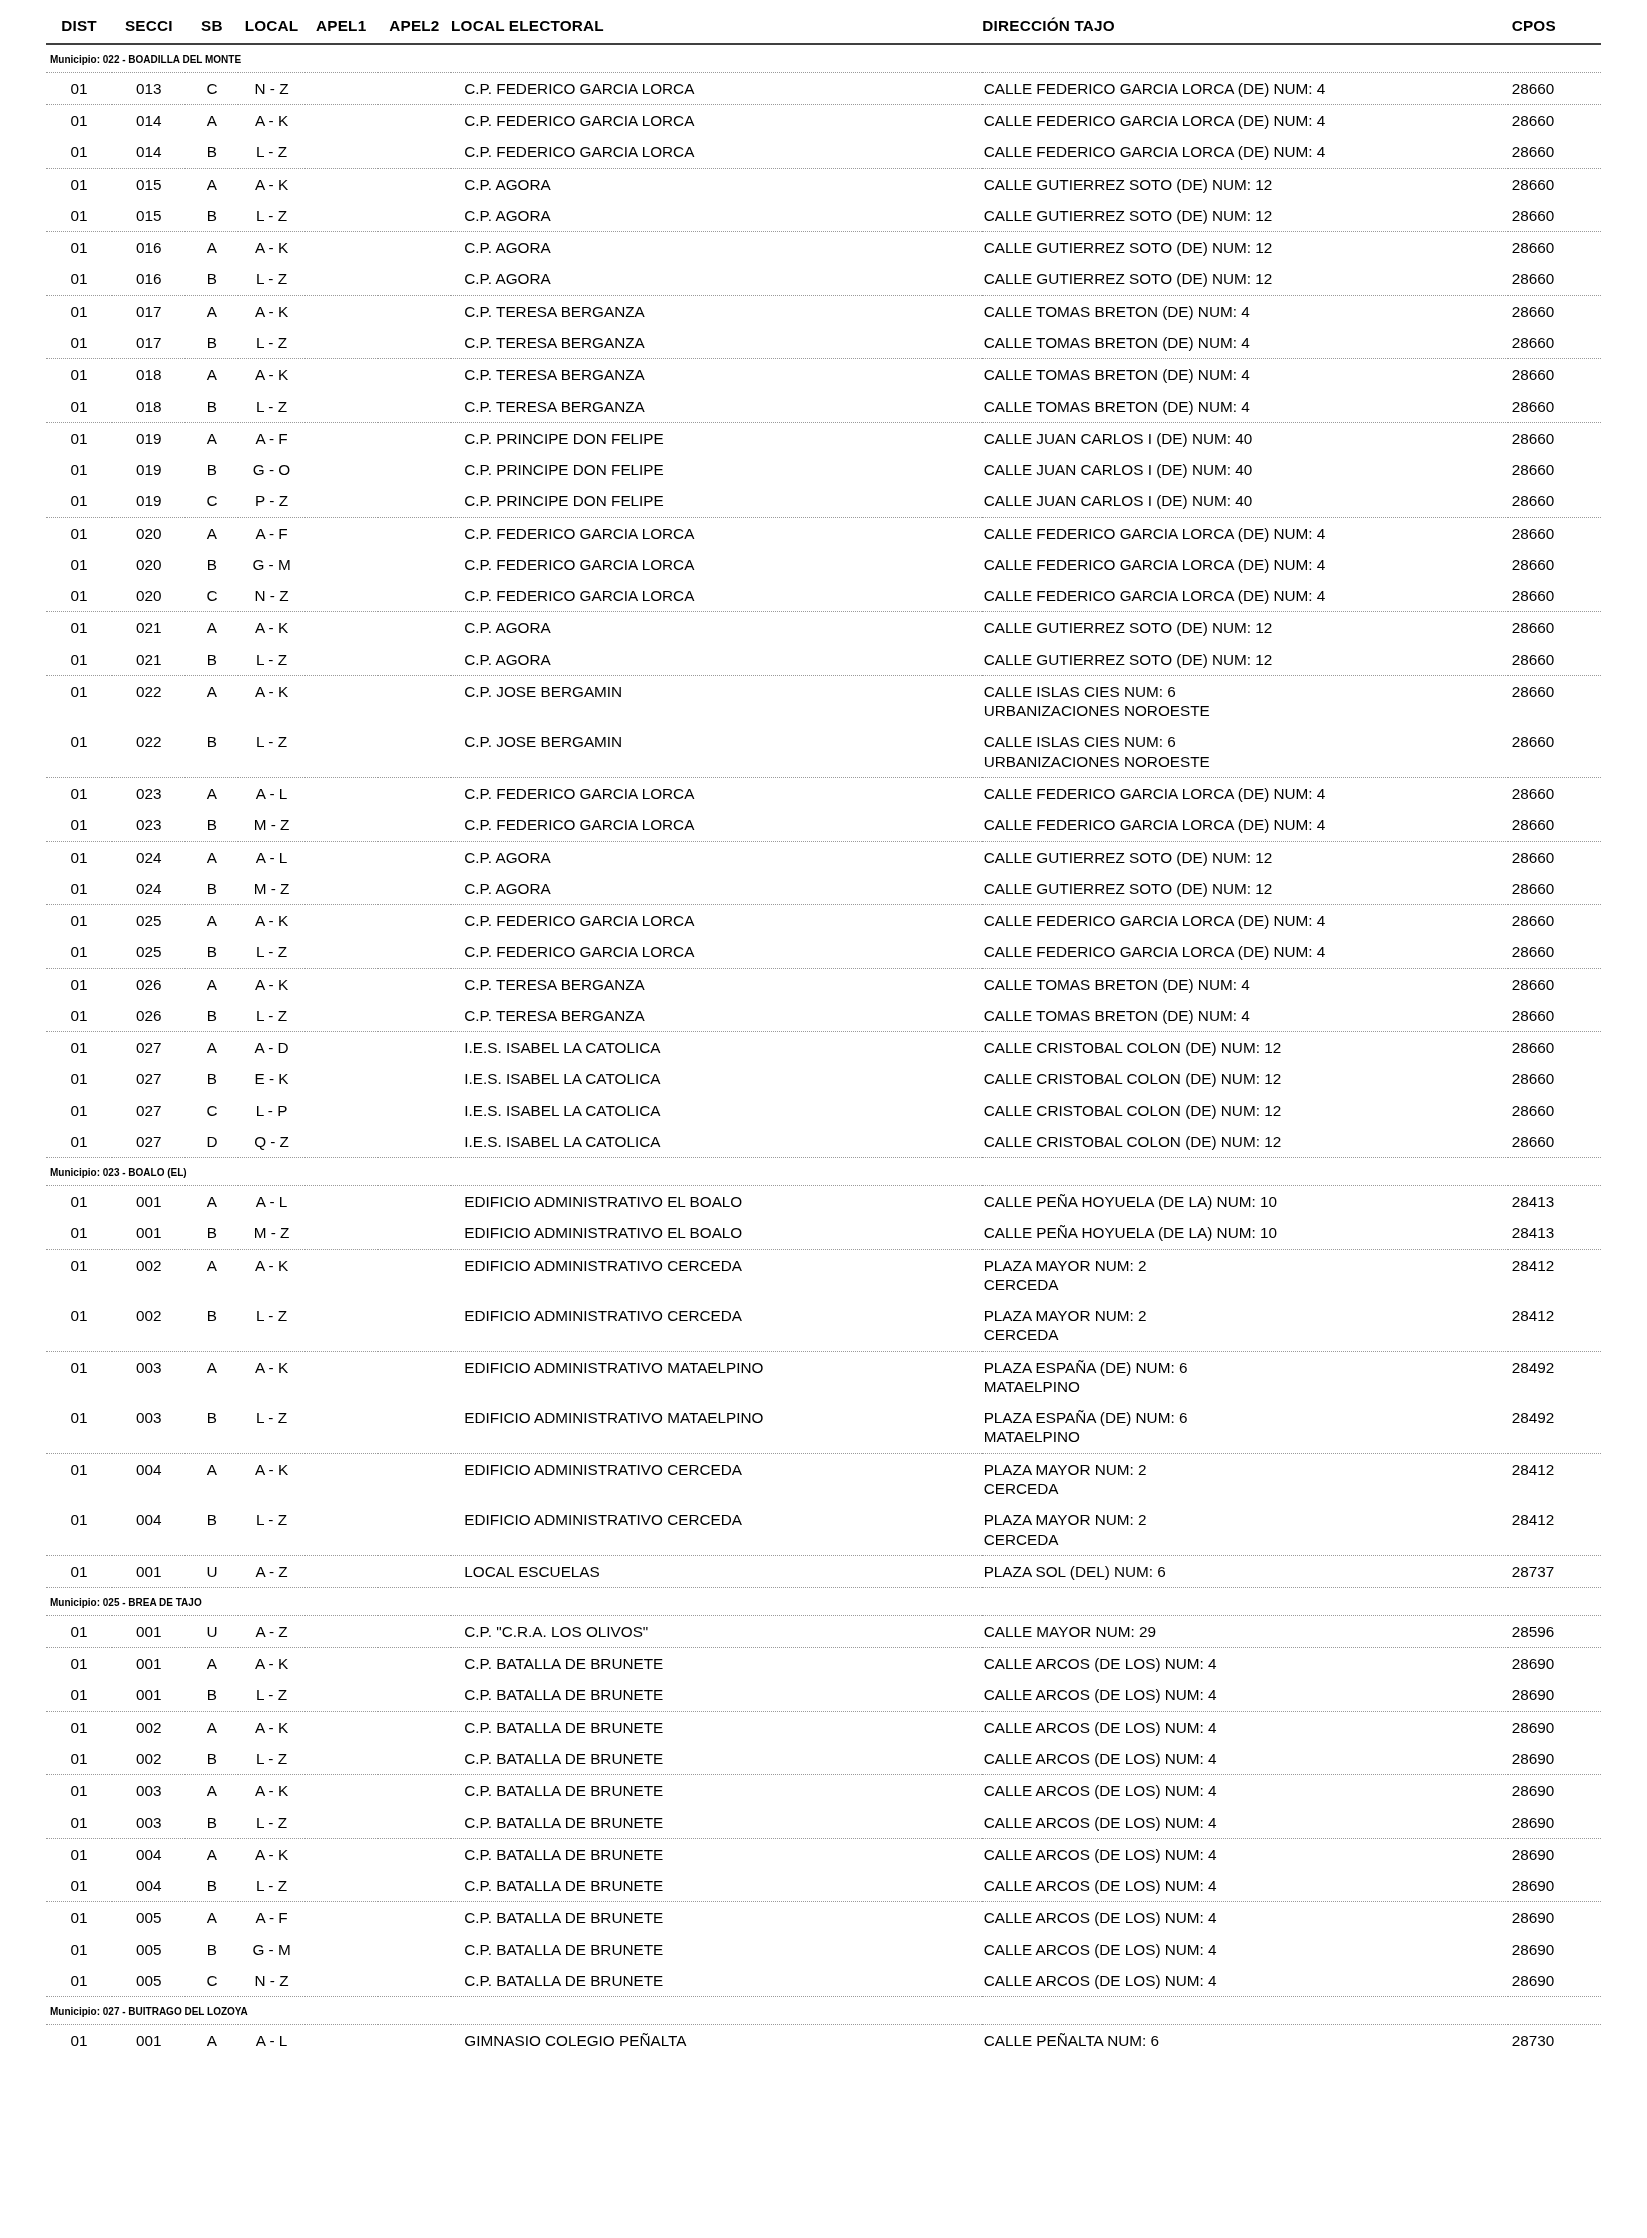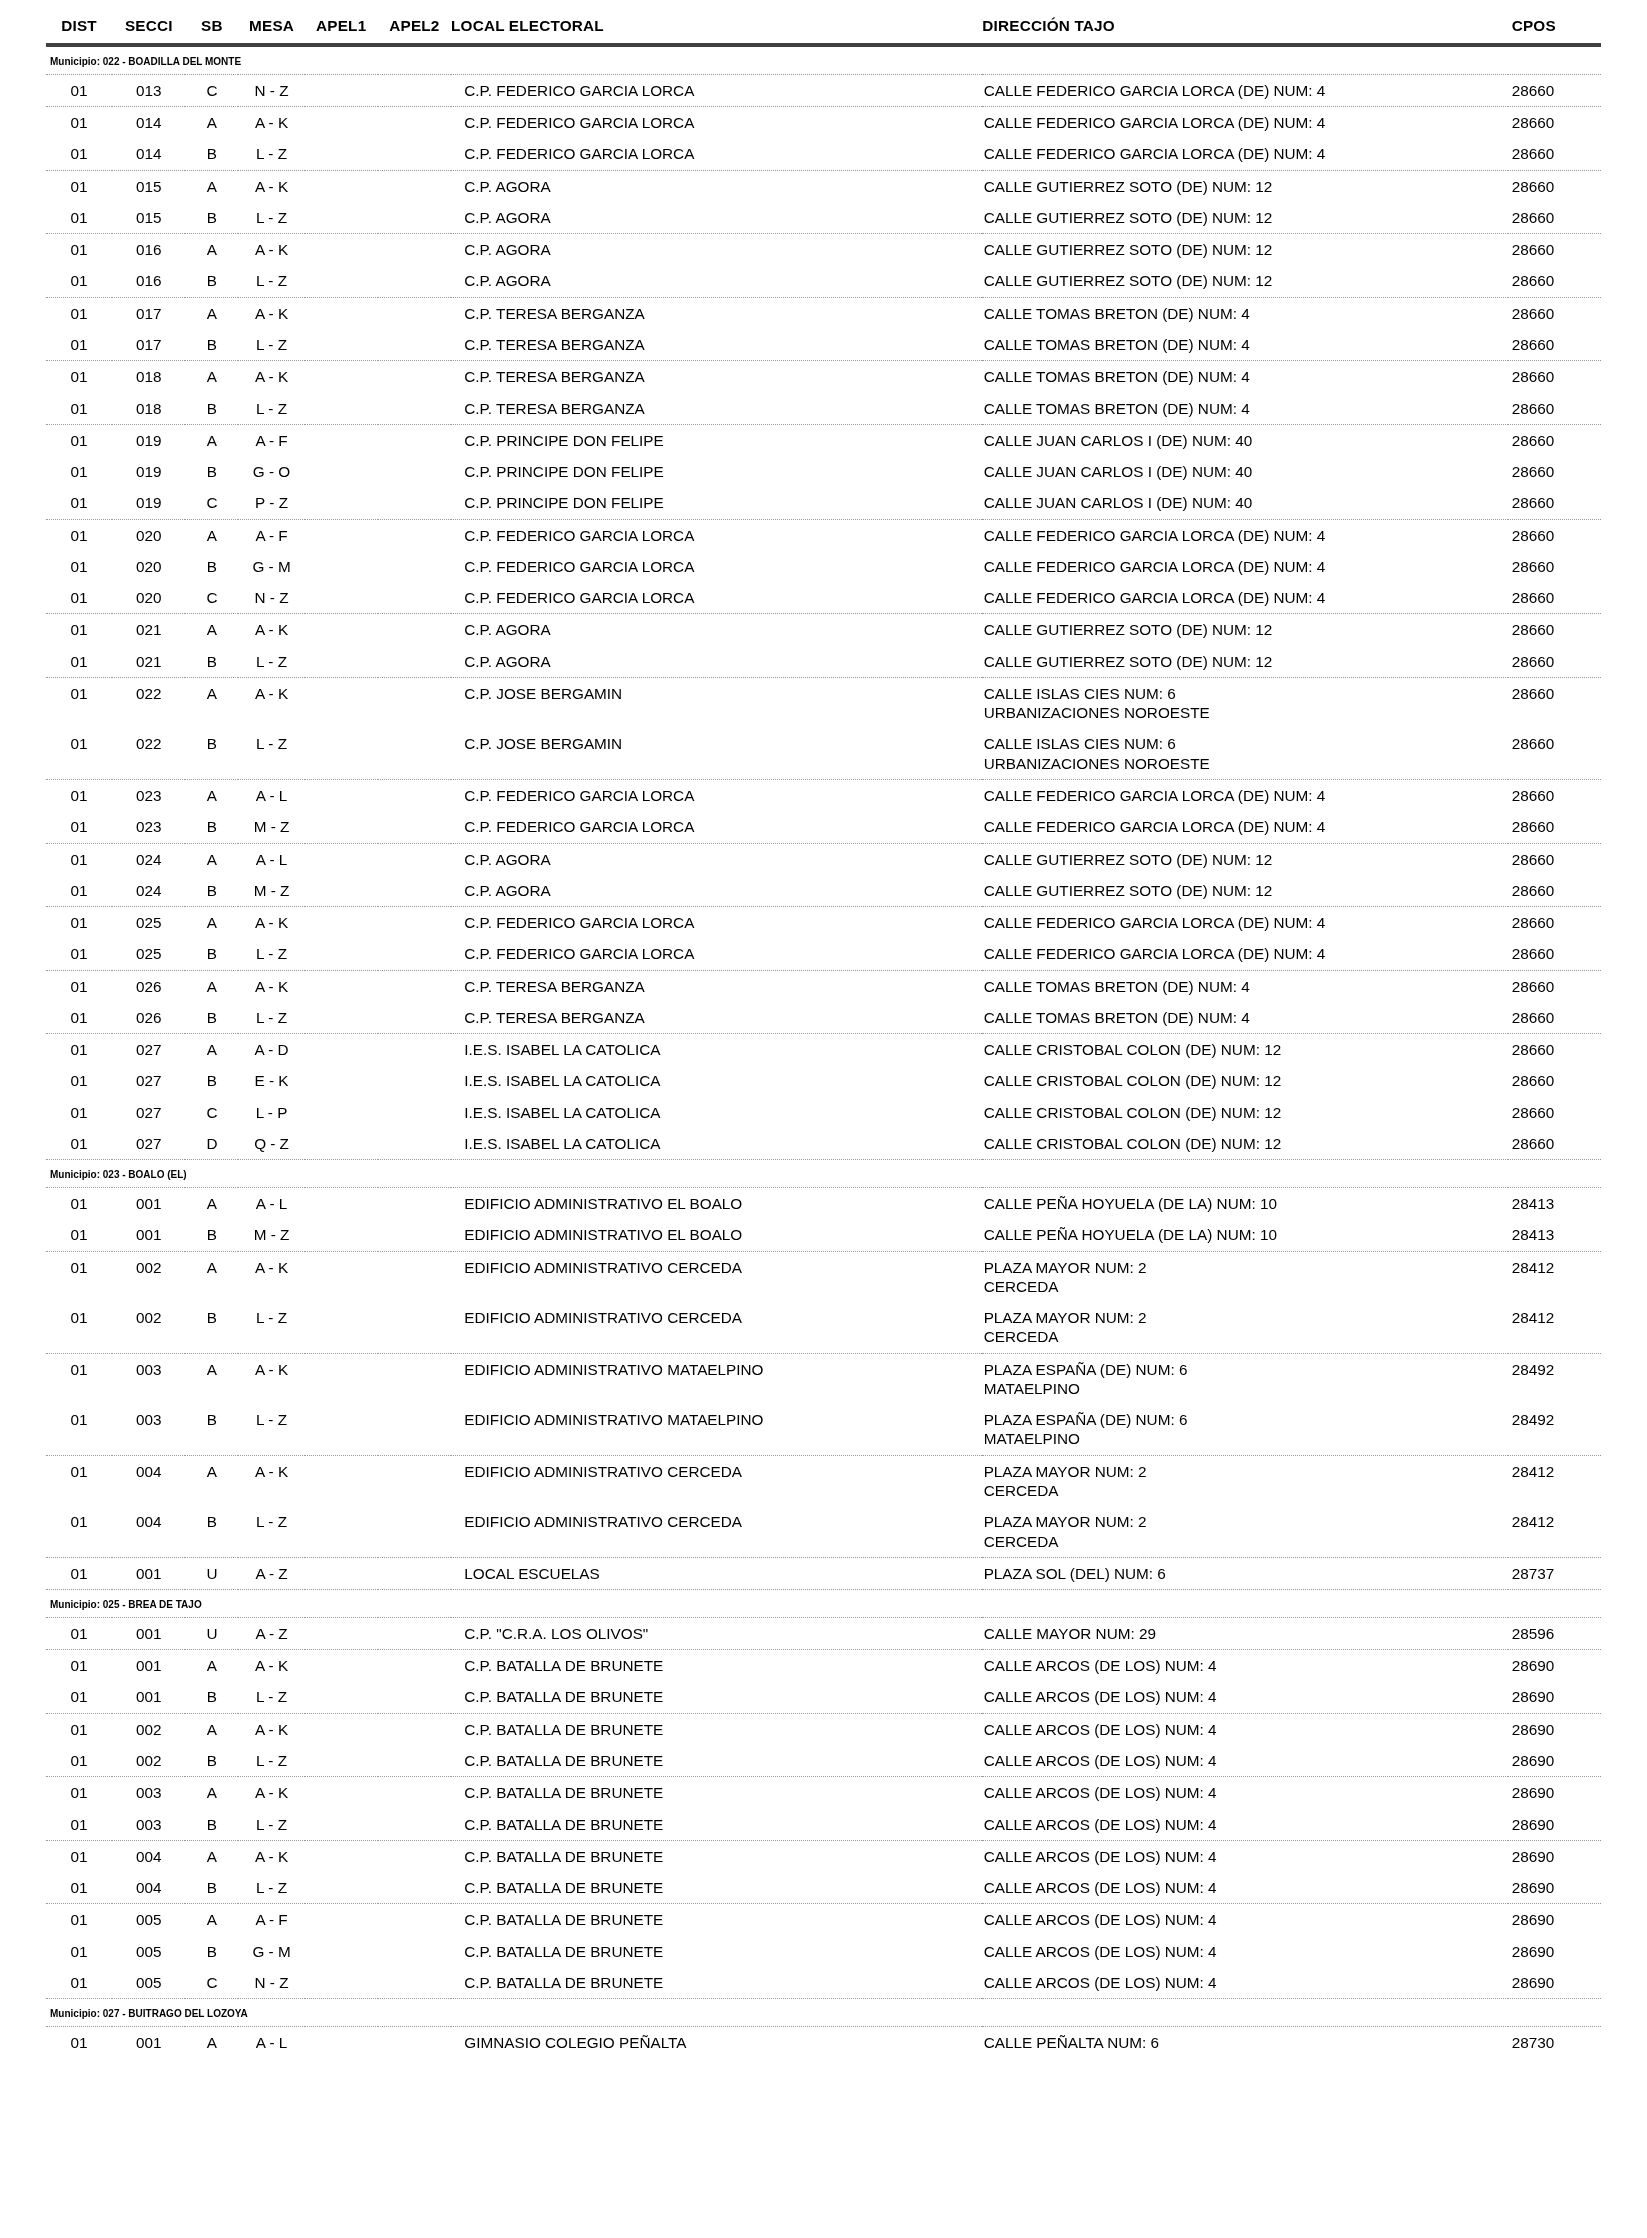--- a/index.html
+++ b/index.html
@@ -40,21 +40,21 @@
     font-weight: bold;
     letter-spacing: 0.2px;
     padding: 0 0 8px 0;
     text-align: left;
     vertical-align: bottom;
     white-space: nowrap;
   }
   thead th.num { text-align: center; }
   thead th.cpos { text-align: left; padding-left: 4px; }
   thead tr.head-row th {
-    border-bottom: 4px solid #404040;
+    border-bottom: 2px solid #404040;
   }
 
   tr.muni td {
     font-size: 10px;
     font-weight: bold;
     padding: 9.3px 0 6.6px 0;
     border-bottom: 0.7px dotted #9a9a9a;
   }
   tr.muni td .muni-inner { padding-left: 4px; }
 
@@ -86,21 +86,21 @@
         <col class="c-apel2">
         <col class="c-local">
         <col class="c-dir">
         <col class="c-cpos">
     </colgroup>
     <thead>
       <tr class="head-row">
         <th class="num">DIST</th>
         <th class="num">SECCI</th>
         <th class="num">SB</th>
-        <th class="num">MESA</th>
+        <th class="num">LOCAL</th>
         <th class="num">APEL1</th>
         <th class="num">APEL2</th>
         <th>LOCAL ELECTORAL</th>
         <th>DIRECCIÓN TAJO</th>
         <th class="cpos">CPOS</th>
       </tr>
     </thead>
     <tbody id="table-body">
         <tr class="muni">
           <td colspan="9"><span class="muni-inner">Municipio:  022 - BOADILLA DEL MONTE</span></td>

